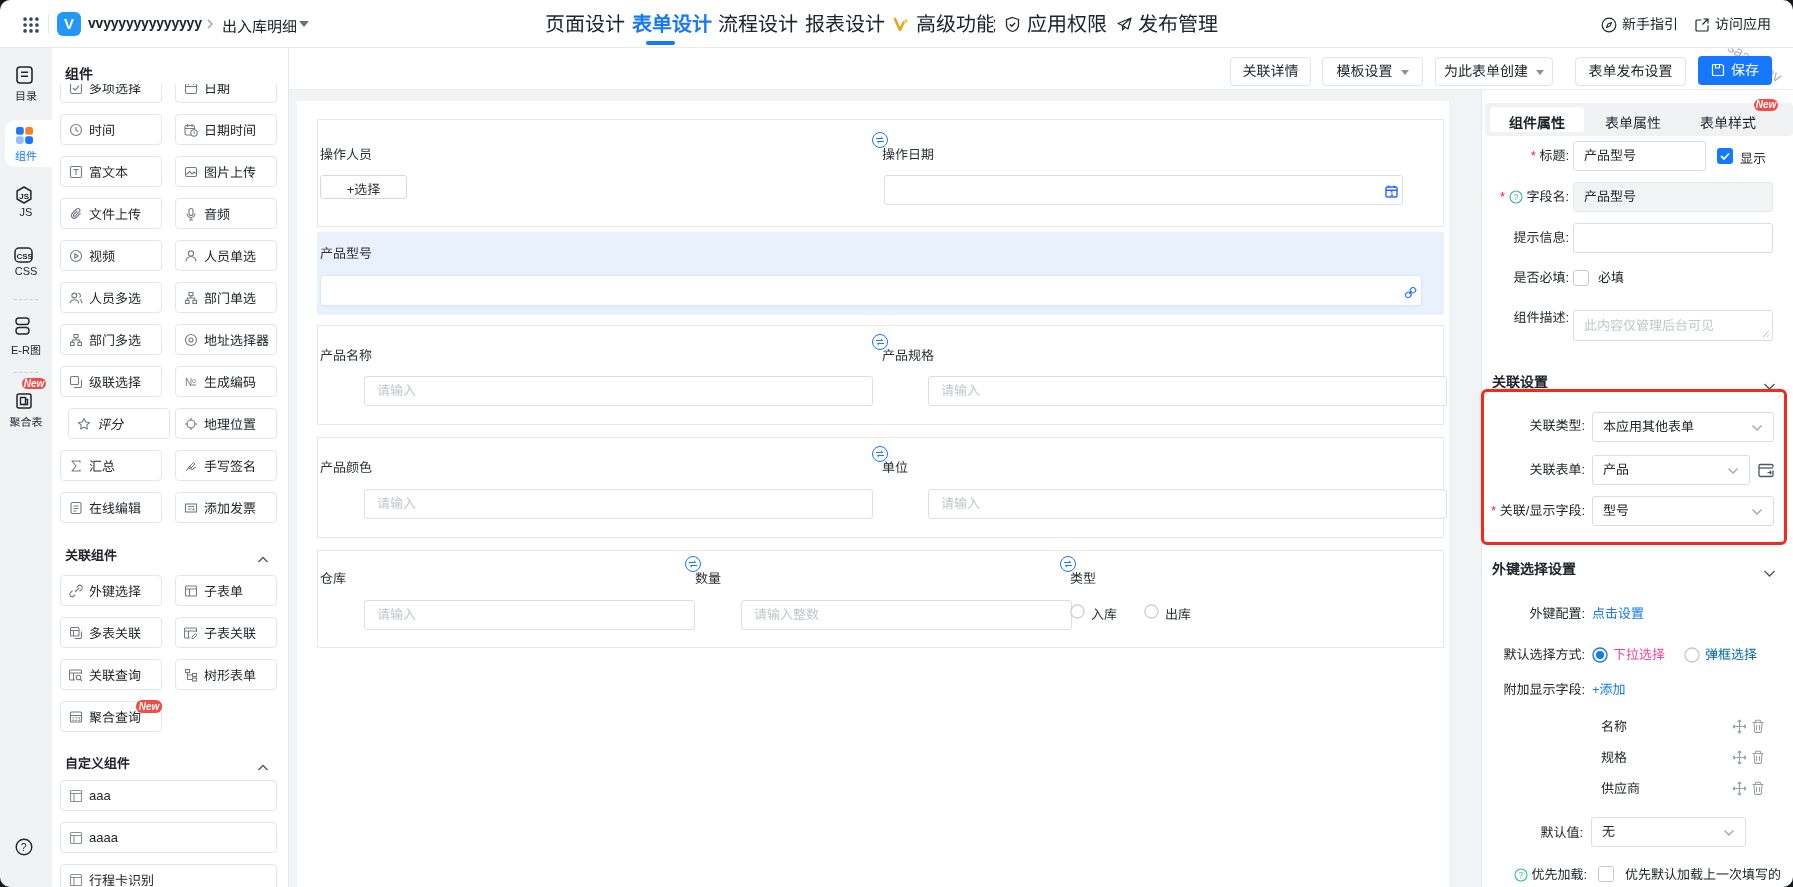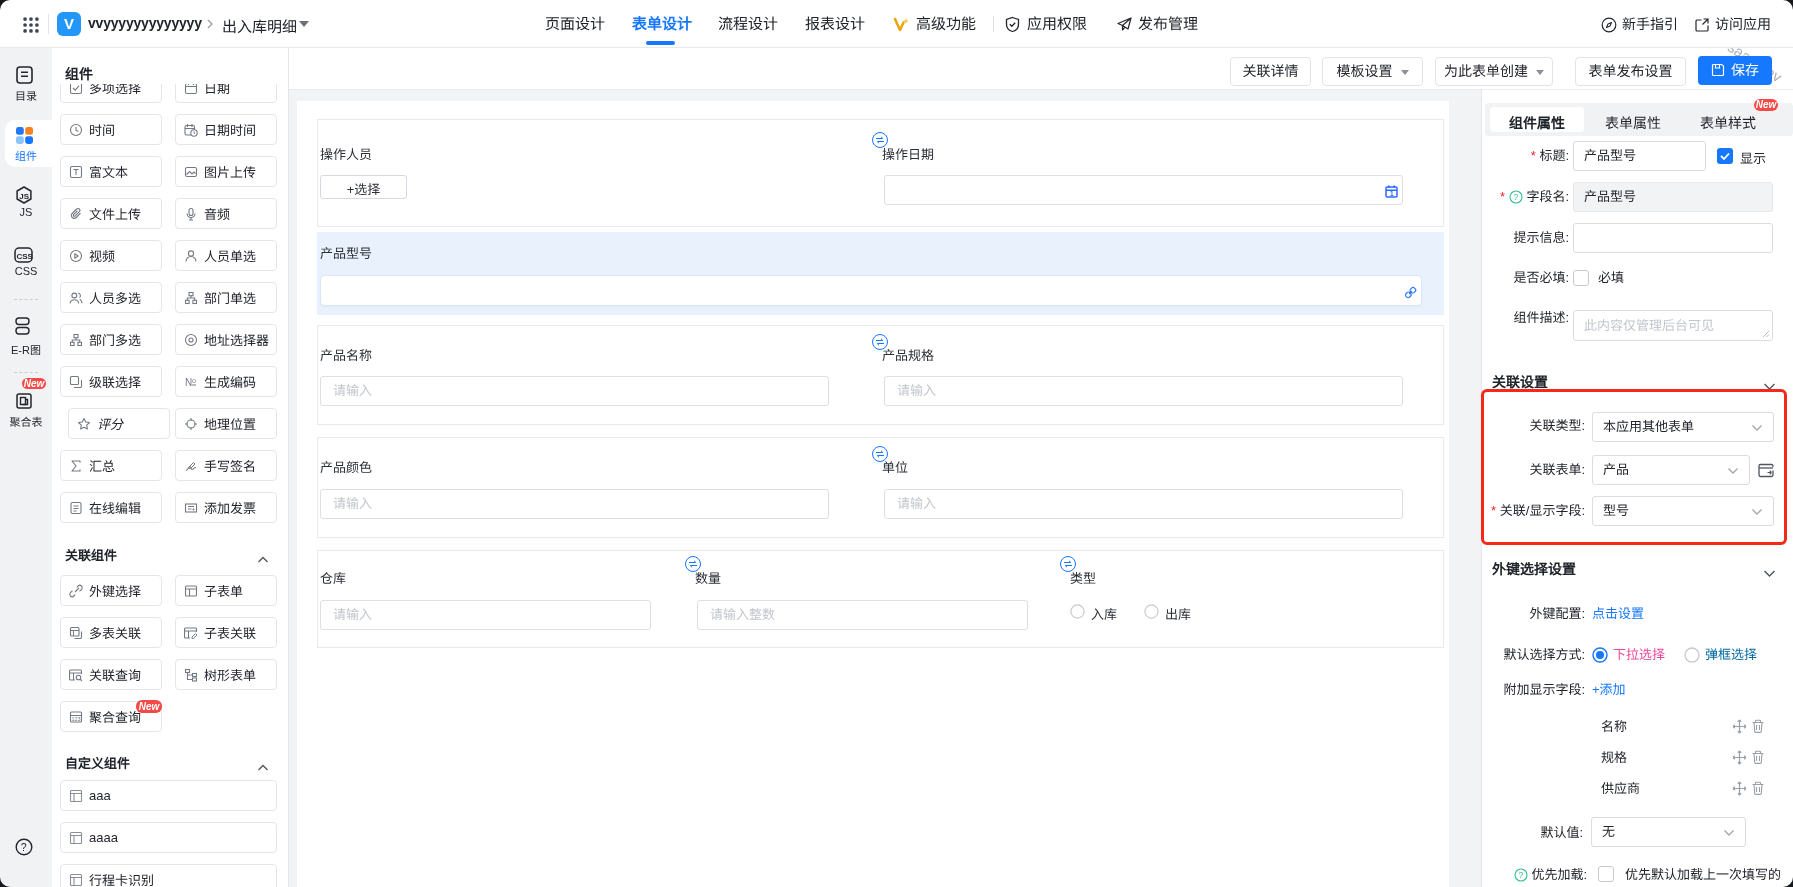--- a/index.html
+++ b/index.html
@@ -2,39 +2,39 @@
 <html lang="zh-CN"><head>
 <meta charset="utf-8">
 <title>表单设计</title>
 <style>
 *{margin:0;padding:0;box-sizing:border-box;}
 html,body{width:1793px;height:887px;overflow:hidden;background:#fff;
   font-family:"Liberation Sans",sans-serif;-webkit-font-smoothing:antialiased;}
 .abs{position:absolute;}
 #page{position:relative;width:1793px;height:887px;background:#fff;}
 #topbar{left:0;top:0;width:1793px;height:48px;background:#fff;border-bottom:1px solid #e7e9ec;z-index:30;}
-.navitem{font-size:15px;color:#20242b;line-height:48px;}
+.navitem{font-size:20px;color:#20242b;line-height:48px;}
 .navactive{color:#1677ff;font-weight:bold;}
 #navline{left:646px;top:41px;width:29px;height:4px;border-radius:2px;background:#1677ff;}
 .vlogo{left:57px;top:12px;width:24px;height:24px;border-radius:6px;background:#2397f7;color:#fff;font-size:15px;font-weight:bold;text-align:center;line-height:24px;}
 #rail{left:0;top:48px;width:52px;height:839px;background:#f1f2f4;z-index:10;}
 .raillab{font-size:11px;color:#23262d;width:52px;text-align:center;left:0;}
 #lpanel{left:52px;top:48px;width:237px;height:839px;background:#fff;border-right:1px solid #e5e6eb;z-index:5;overflow:hidden;}
 #lphead{left:52px;top:48px;width:236px;height:36px;background:#fff;z-index:8;}
 .cbtn{background:#fff;border:1px solid #e5e6eb;border-radius:4px;height:31px;display:flex;align-items:center;padding-left:8px;font-size:13px;color:#23262d;z-index:6;}
 .cbtn svg{margin-right:6px;flex:none;}
 .ghead{font-size:13px;font-weight:bold;color:#20242b;z-index:6;}
 #toolbar{left:289px;top:48px;width:1504px;height:42px;background:#fff;border-bottom:1px solid #e9ebee;z-index:3;}
 .tbtn{border:1px solid #e0e3e8;border-radius:4px;background:#fff;font-size:14px;color:#23262d;text-align:center;height:29px;line-height:27px;}
 #canvas{left:289px;top:90px;width:1192px;height:797px;background:#f2f3f5;}
 #card{left:297px;top:101px;width:1152px;height:786px;background:#fff;}
 .sect{border:1px solid #e7e9ec;background:#fff;left:317px;width:1127px;}
 .flabel{font-size:13px;color:#2b2f36;}
 .inp{background:#fff;border:1px solid #dcdfe3;border-radius:3px;height:30px;}
-.ph{font-size:13px;color:#c2c6cc;line-height:28px;padding-left:12px;}
+.ph{font-size:13px;color:#c2c6cc;line-height:28px;padding-left:12px;margin-left:44px;}
 .swapc{width:16px;height:16px;border-radius:50%;border:1px solid #1677ff;background:#fff;z-index:4;}
 #rpanel{left:1481px;top:90px;width:312px;height:797px;background:#fff;border-left:1px solid #e5e6eb;z-index:3;}
 .rlab{font-size:13px;color:#23262d;text-align:right;}
 .rstar{color:#f5222d;}
 .rsel{background:#fff;border:1px solid #d9dce1;border-radius:3px;height:30px;font-size:13px;color:#23262d;line-height:28px;padding-left:10px;}
 .rhead{font-size:14px;font-weight:bold;color:#20242b;}
 .blink{font-size:13px;color:#1677ff;}
 .newbadge{background:#f54a45;color:#fff;font-size:10px;font-style:italic;font-weight:bold;border-radius:6px;text-align:center;z-index:9;}
 .corner{z-index:99;overflow:hidden;width:10px;height:10px;}
 .corner>div{width:20px;height:20px;border-radius:50%;}

